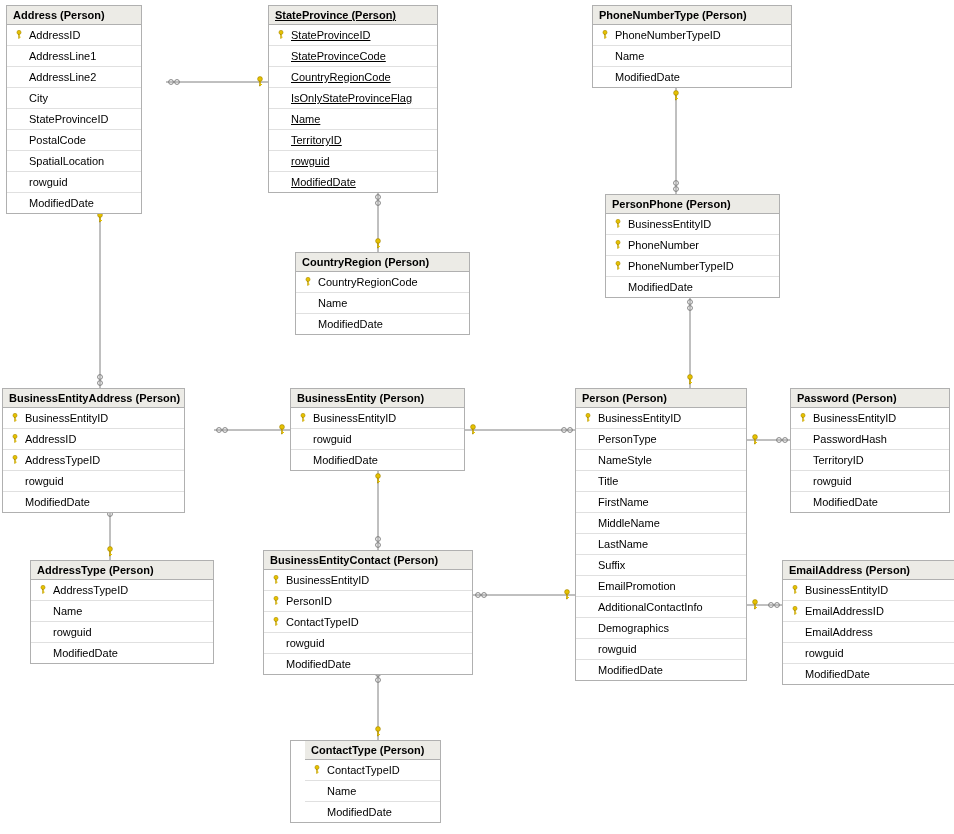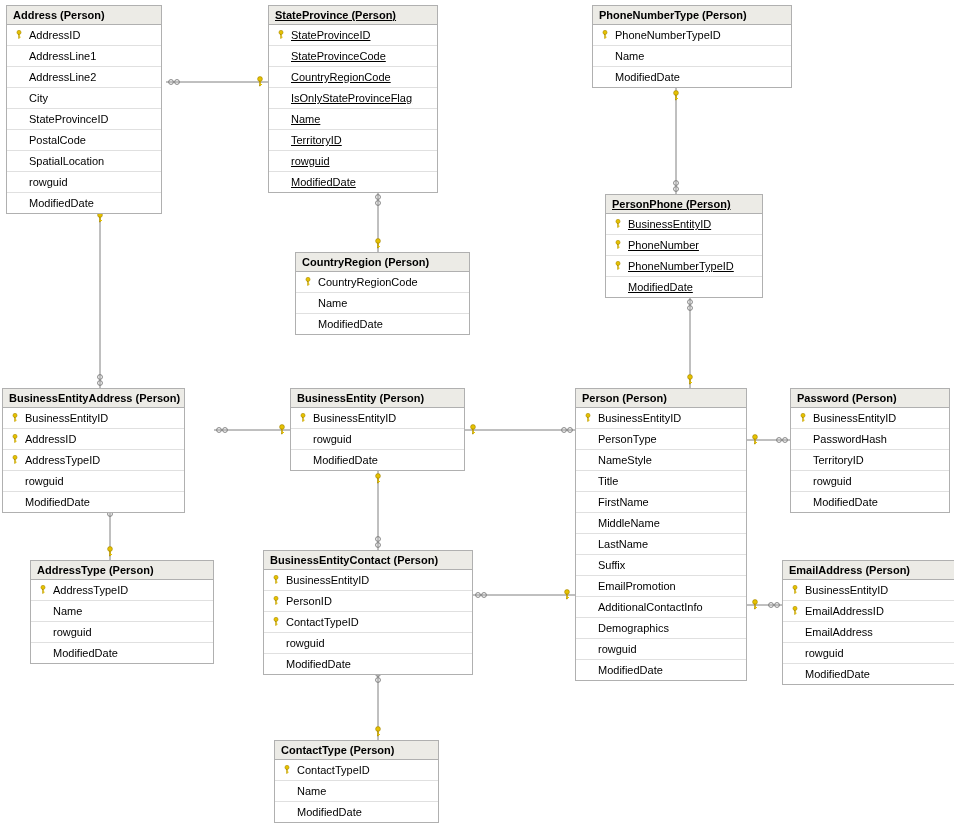--- a/index.html
+++ b/index.html
@@ -108,21 +108,21 @@
       <path d="M747,605 L782,605" stroke="#808080" stroke-width="1" fill="none"></path>
       <use href="#key-marker" transform="translate(755,605) rotate(0)"></use>
       <use href="#inf-marker" transform="translate(774,605) rotate(0)"></use>
       <path d="M378,669 L378,740" stroke="#808080" stroke-width="1" fill="none"></path>
       <use href="#key-marker" transform="translate(378,732) rotate(0)"></use>
       <use href="#inf-marker" transform="translate(378,677) rotate(90)"></use>
     </g>
 </svg>
 
 <div id="tables-root">
-    <div class="table" style="left: 6px; top: 5px; width: 156px;">
+    <div class="table" style="left: 6px; top: 5px; width: 136px;">
       <div class="table-header">Address (Person)</div>
       <div class="col">
         <span class="key-cell">
           <svg width="12" height="12" viewBox="-7 -7 14 14">
             <use href="#key-marker"></use>
           </svg>
         </span>
         <span class="col-name">AddressID</span>
       </div>
       <div class="col">
@@ -228,21 +228,21 @@
       </div>
       <div class="col">
         <span class="key-cell"></span>
         <span class="col-name">Name</span>
       </div>
       <div class="col">
         <span class="key-cell"></span>
         <span class="col-name">ModifiedDate</span>
       </div>
     </div>
-    <div class="table" style="left: 605px; top: 194px; width: 158px; text-decoration: underline;">
+    <div class="table" style="left: 605px; top: 194px; width: 175px;">
       <div class="table-header">PersonPhone (Person)</div>
       <div class="col">
         <span class="key-cell">
           <svg width="12" height="12" viewBox="-7 -7 14 14">
             <use href="#key-marker"></use>
           </svg>
         </span>
         <span class="col-name">BusinessEntityID</span>
       </div>
       <div class="col">
@@ -488,21 +488,21 @@
       </div>
       <div class="col">
         <span class="key-cell"></span>
         <span class="col-name">rowguid</span>
       </div>
       <div class="col">
         <span class="key-cell"></span>
         <span class="col-name">ModifiedDate</span>
       </div>
     </div>
-    <div class="table" style="left: 274px; top: 740px; width: 165px;">
+    <div class="table" style="left: 290px; top: 740px; width: 151px; padding-left: 14px;">
       <div class="table-header">ContactType (Person)</div>
       <div class="col">
         <span class="key-cell">
           <svg width="12" height="12" viewBox="-7 -7 14 14">
             <use href="#key-marker"></use>
           </svg>
         </span>
         <span class="col-name">ContactTypeID</span>
       </div>
       <div class="col">

